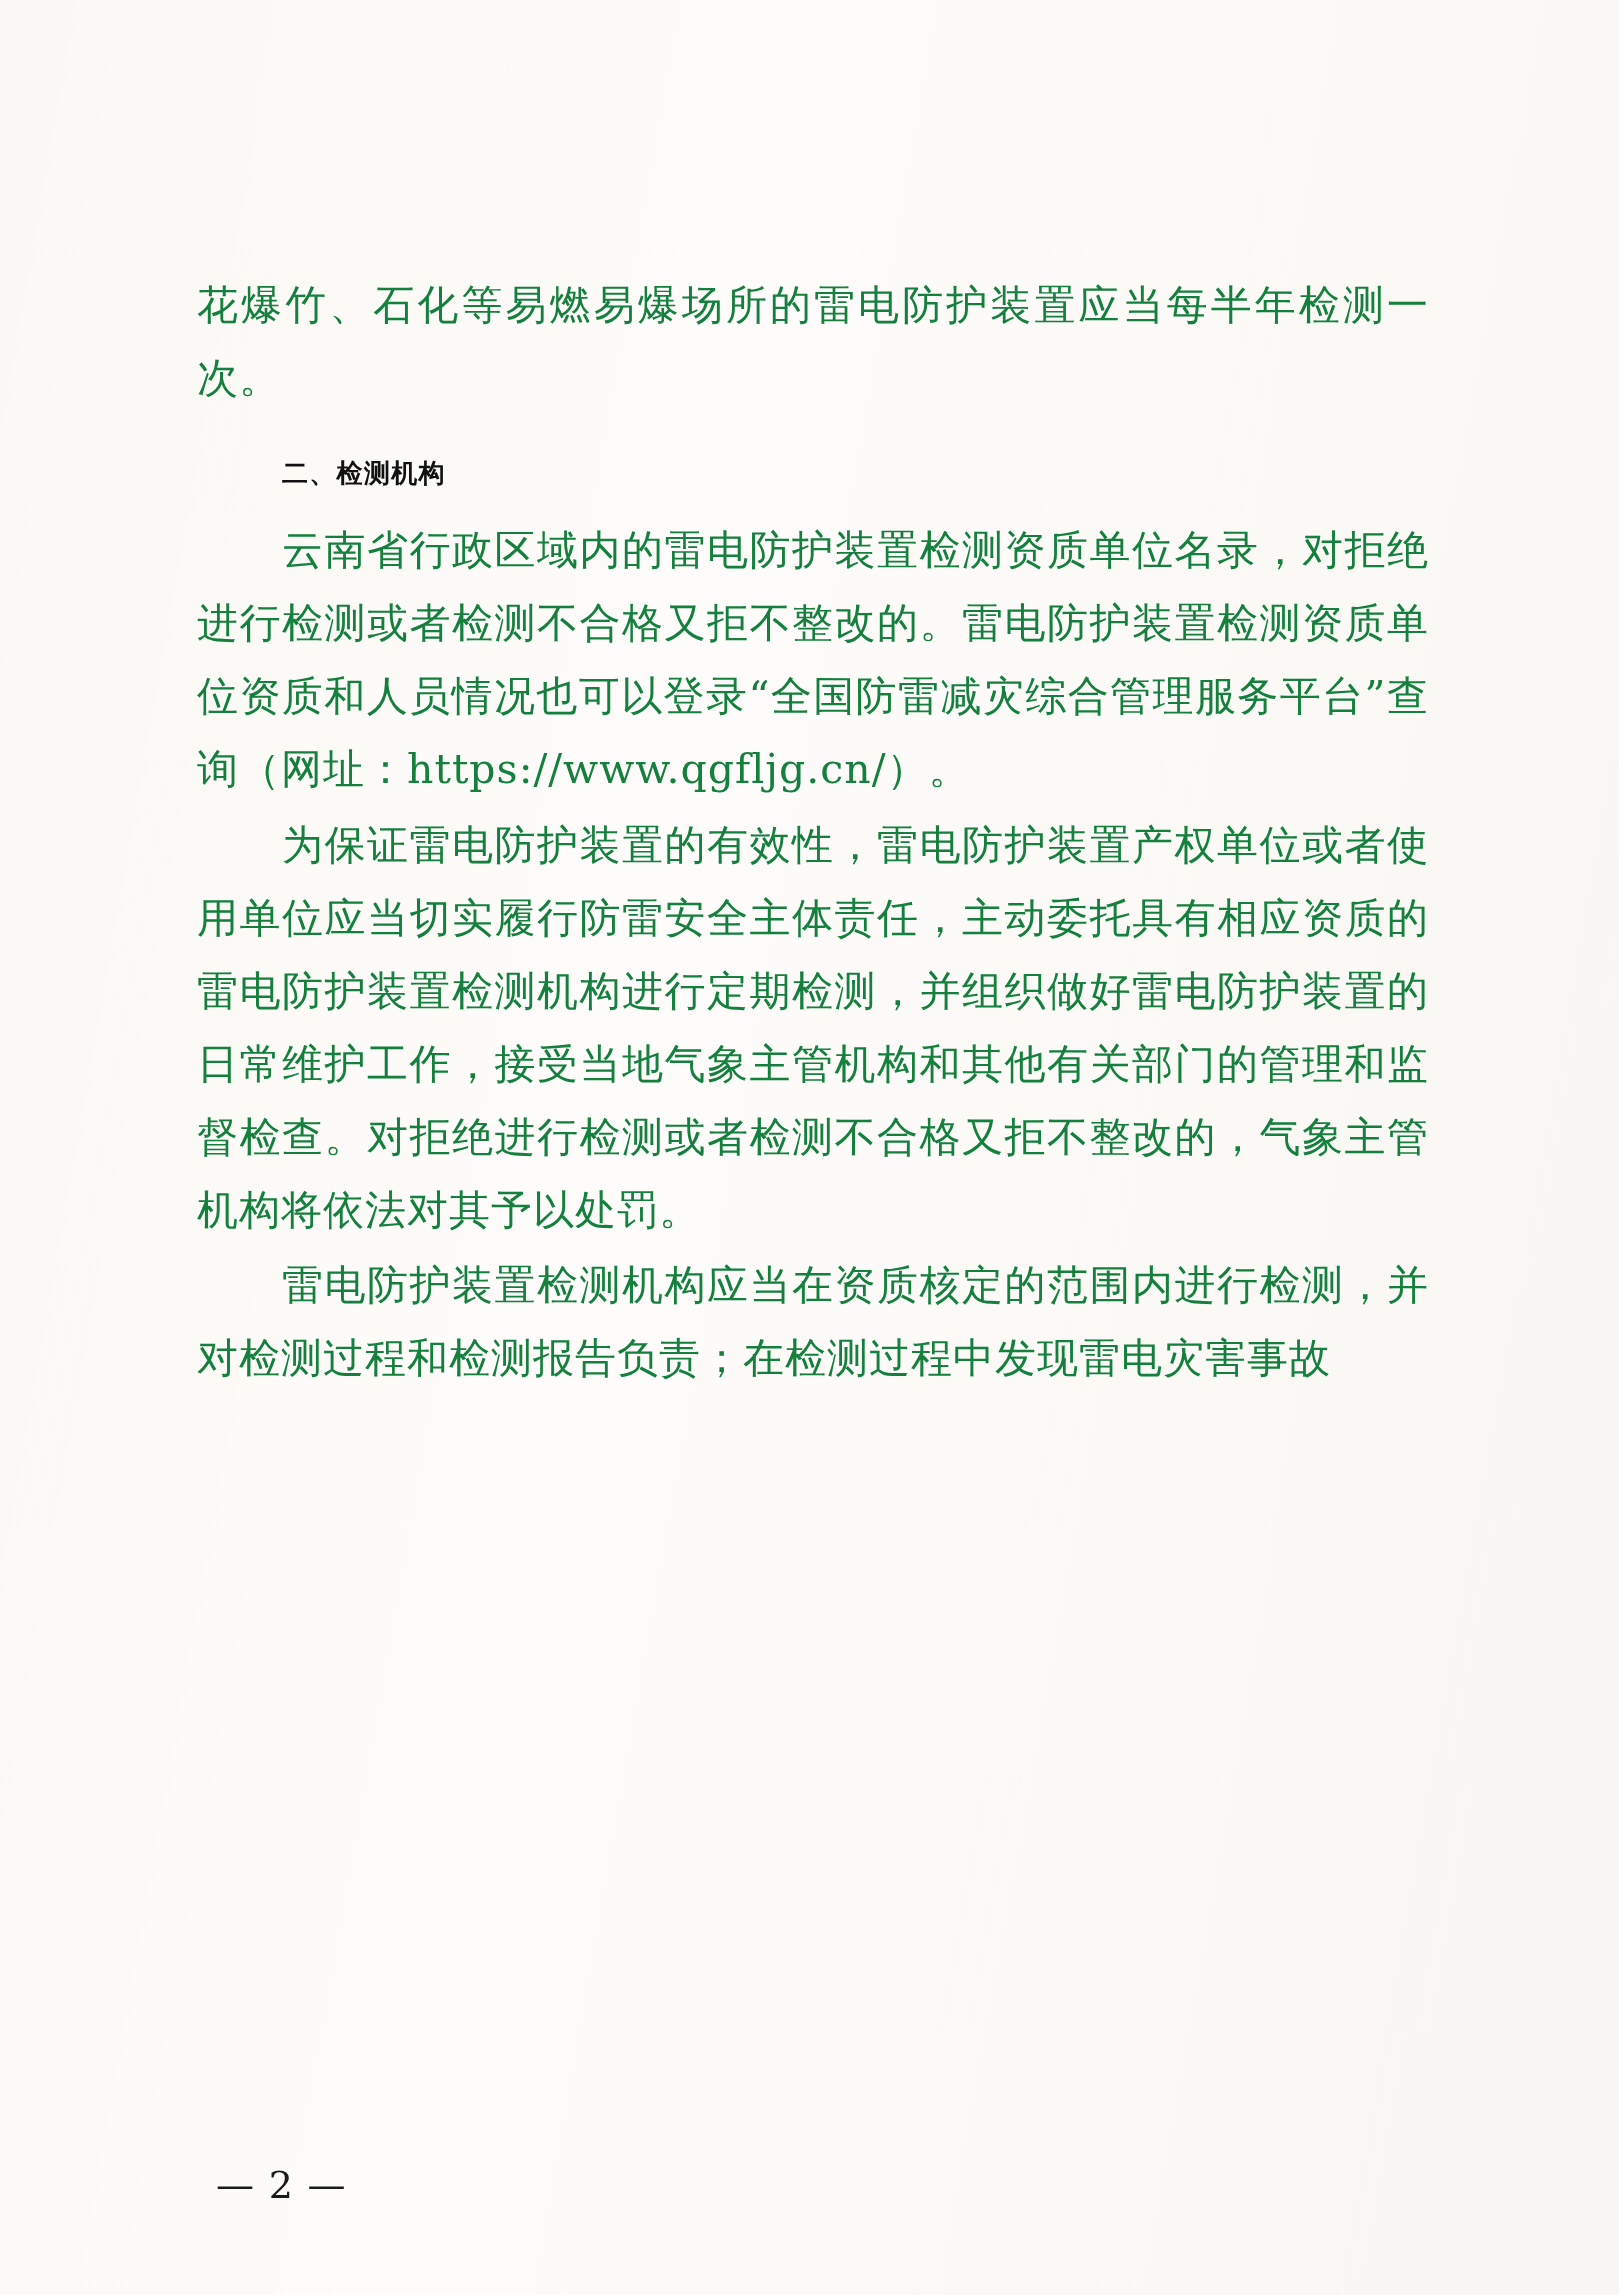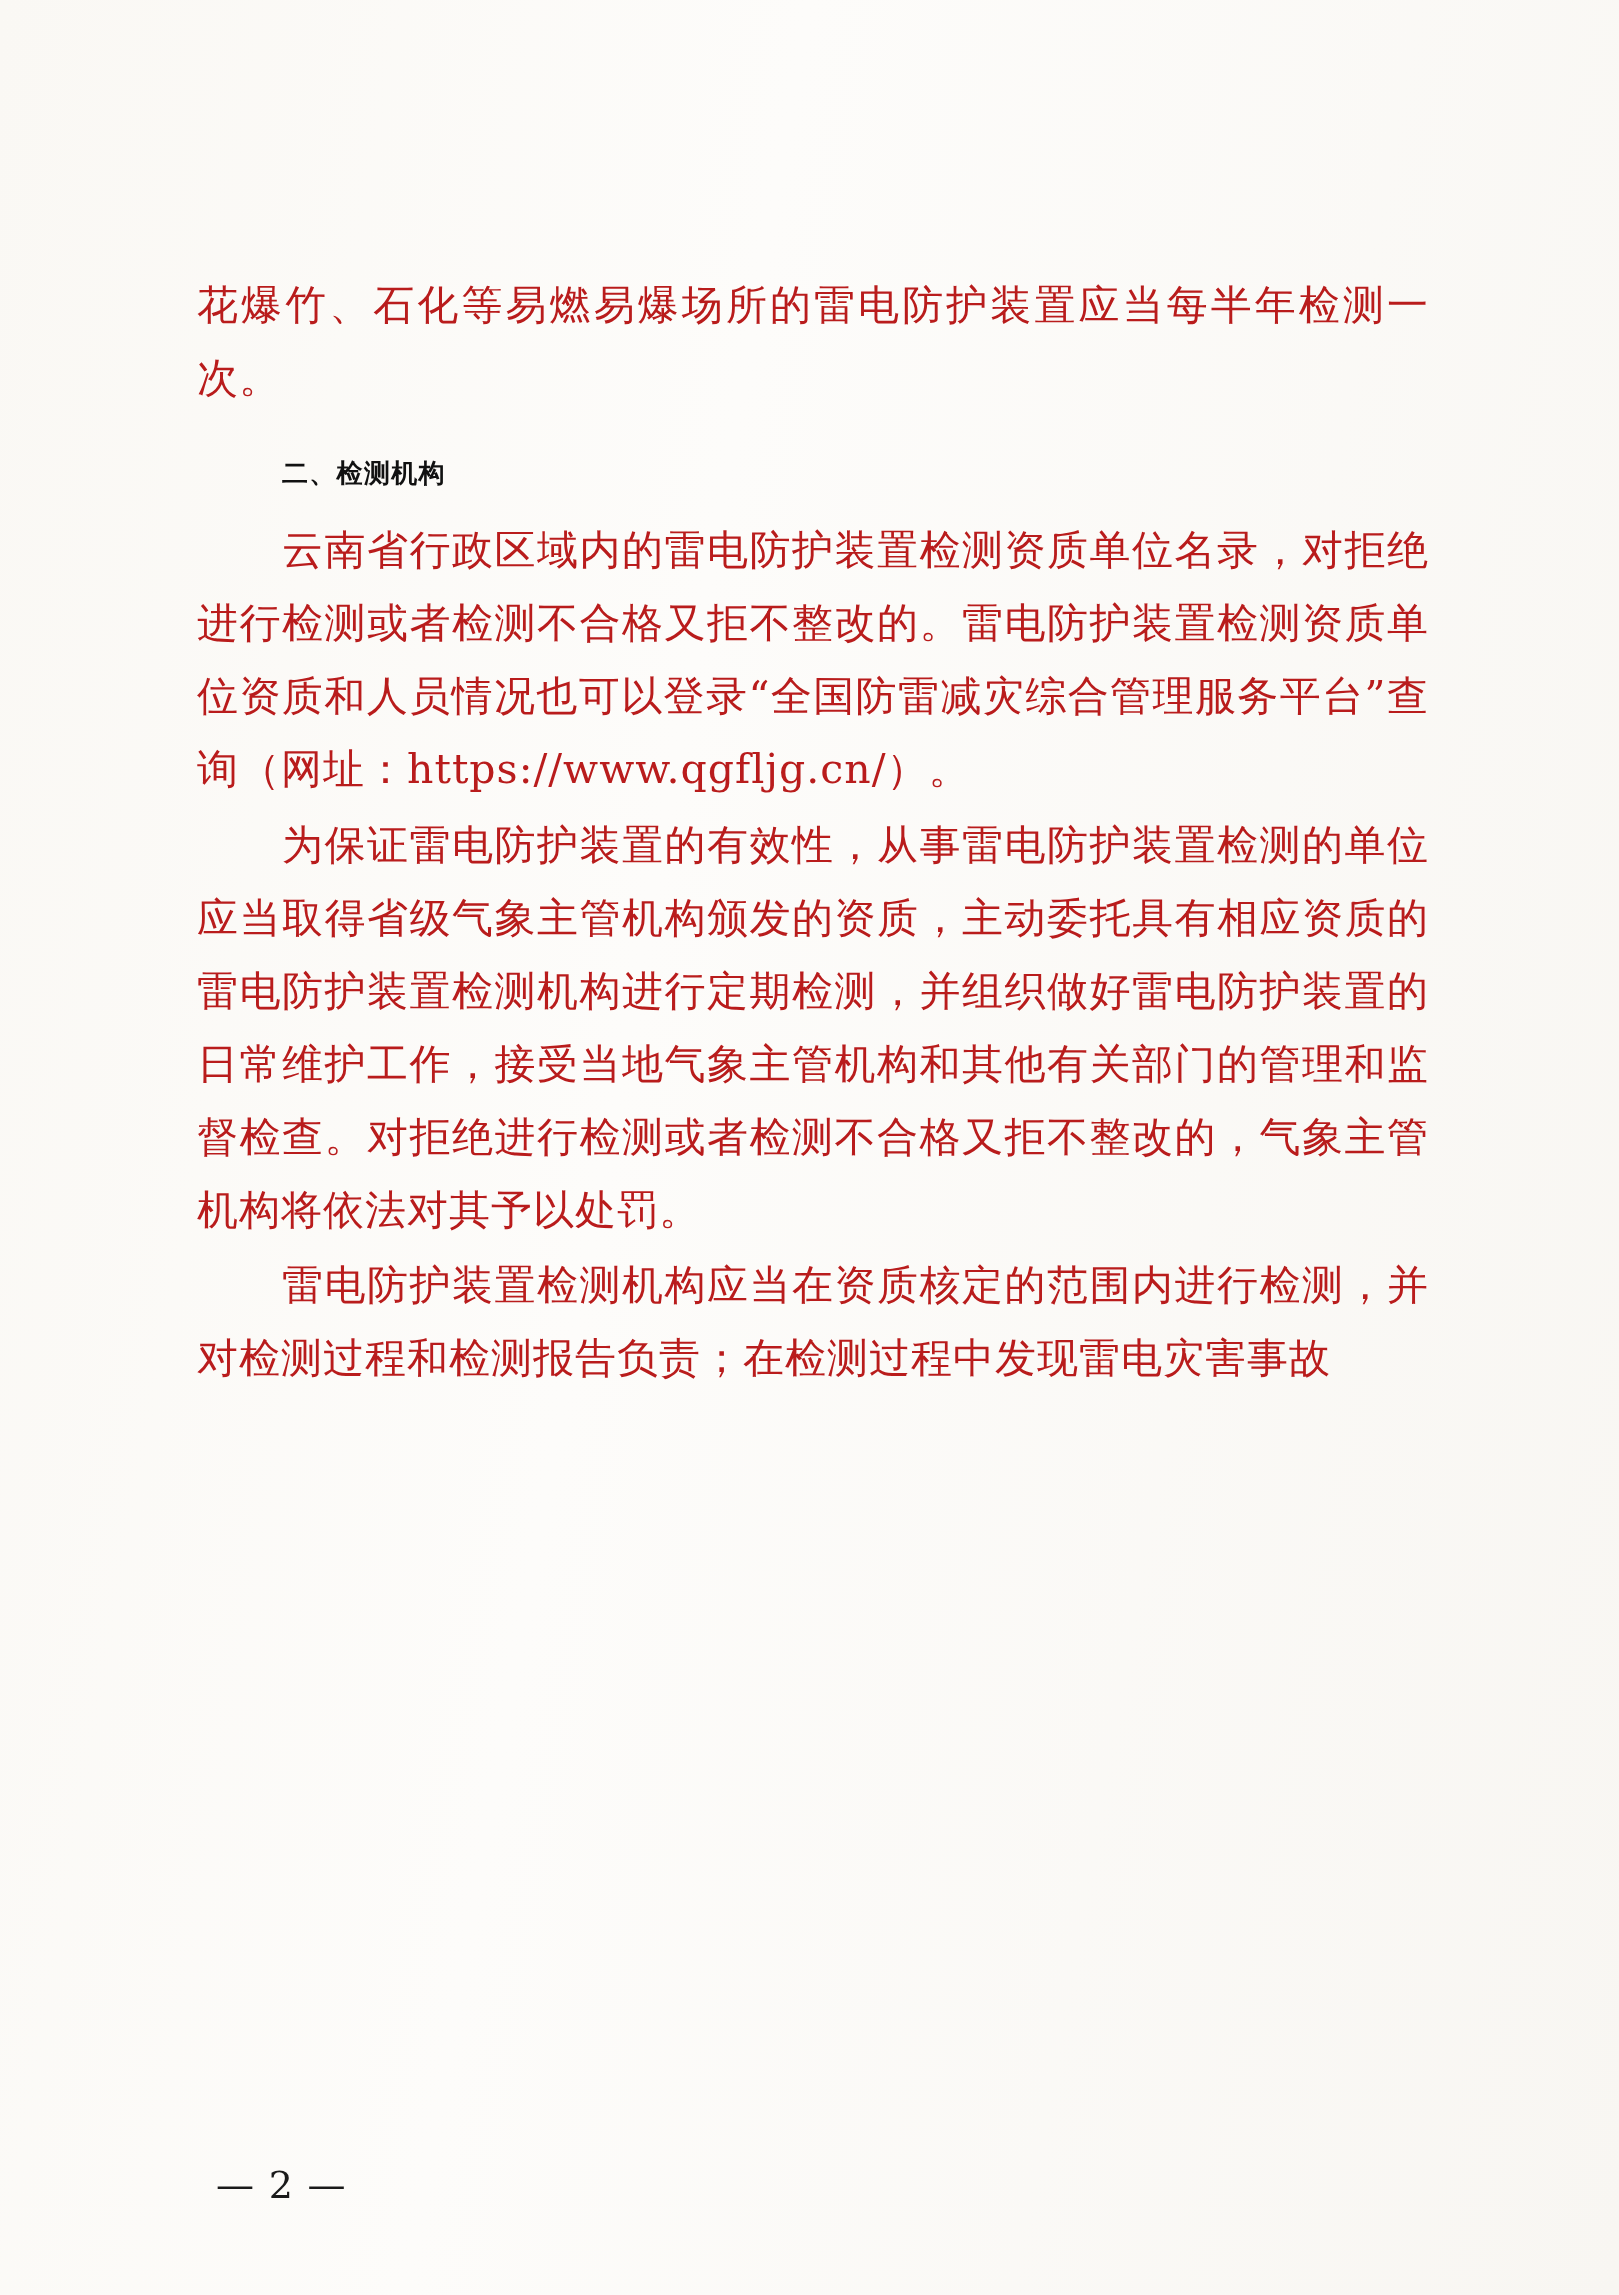--- a/index.html
+++ b/index.html
@@ -29,21 +29,21 @@
   }
   .content {
     position: absolute;
     left: 197px;
     top: 269px;
     width: 1232px;
   }
   .para {
     font-size: 41px;
     line-height: 73px;
-    color: #b91c1c;
+    color: #15803d;
     letter-spacing: 1px;
     text-align: justify;
     text-justify: inter-ideograph;
     margin: 0 0 2.6px 0;
     font-family: "DejaVu Serif", "Liberation Serif", serif;
   }
   .indent {
     text-indent: 85px;
   }
   .heading {
@@ -76,20 +76,20 @@
     <p class="para">花爆竹、石化等易燃易爆场所的雷电防护装置应当每半年检测一次。</p>
 
     <div class="blk-sp-1"></div>
 
     <h2 class="heading">二、检测机构</h2>
 
 
     <p class="para indent">云南省行政区域内的雷电防护装置检测资质单位名录，对拒绝进行检测或者检测不合格又拒不整改的。雷电防护装置检测资质单位资质和人员情况也可以登录“全国防雷减灾综合管理服务平台”查询（网址：https://www.qgfljg.cn/）。</p>
 
 
-    <p class="para indent">为保证雷电防护装置的有效性，从事雷电防护装置检测的单位应当取得省级气象主管机构颁发的资质，主动委托具有相应资质的雷电防护装置检测机构进行定期检测，并组织做好雷电防护装置的日常维护工作，接受当地气象主管机构和其他有关部门的管理和监督检查。对拒绝进行检测或者检测不合格又拒不整改的，气象主管机构将依法对其予以处罚。</p>
+    <p class="para indent">为保证雷电防护装置的有效性，雷电防护装置产权单位或者使用单位应当切实履行防雷安全主体责任，主动委托具有相应资质的雷电防护装置检测机构进行定期检测，并组织做好雷电防护装置的日常维护工作，接受当地气象主管机构和其他有关部门的管理和监督检查。对拒绝进行检测或者检测不合格又拒不整改的，气象主管机构将依法对其予以处罚。</p>
 
     <p class="para indent">雷电防护装置检测机构应当在资质核定的范围内进行检测，并对检测过程和检测报告负责；在检测过程中发现雷电灾害事故</p>
   </div>
 
   <div class="footer">— 2 —</div>
 </div>
 
 
 </body></html>

